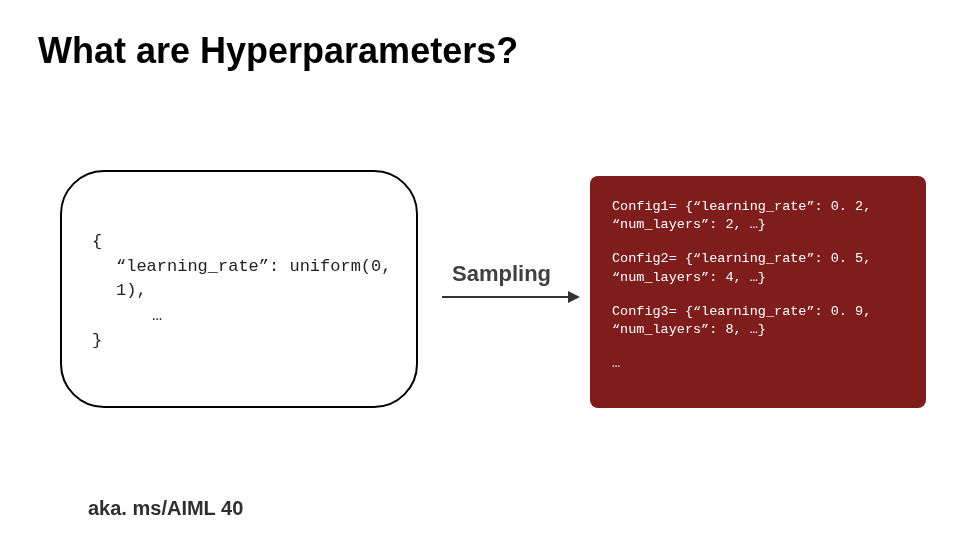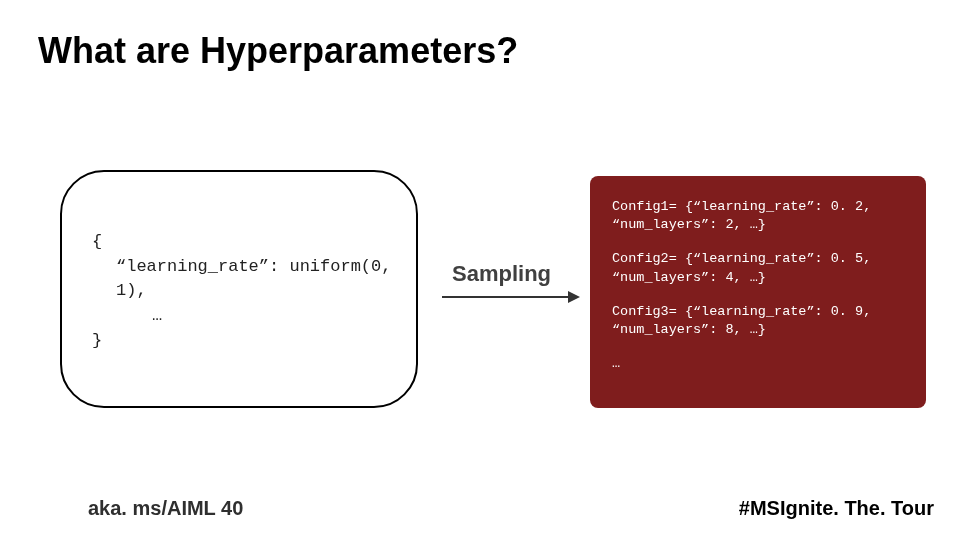--- a/index.html
+++ b/index.html
@@ -53,15 +53,14 @@
   <div class="arrow"></div>
 
   <div class="configbox">
     <div class="cfg">Config1= {“learning_rate”: 0. 2, “num_layers”: 2, …}</div>
     <div class="cfg">Config2= {“learning_rate”: 0. 5, “num_layers”: 4, …}</div>
     <div class="cfg">Config3= {“learning_rate”: 0. 9, “num_layers”: 8, …}</div>
     <div class="cfg">…</div>
   </div>
 
   <div class="footer-left">aka. ms/AIML 40</div>
-  <div class="footer-right">#MSIgnite. The. Tour</div>
 
 </div>
 
 </body></html>

